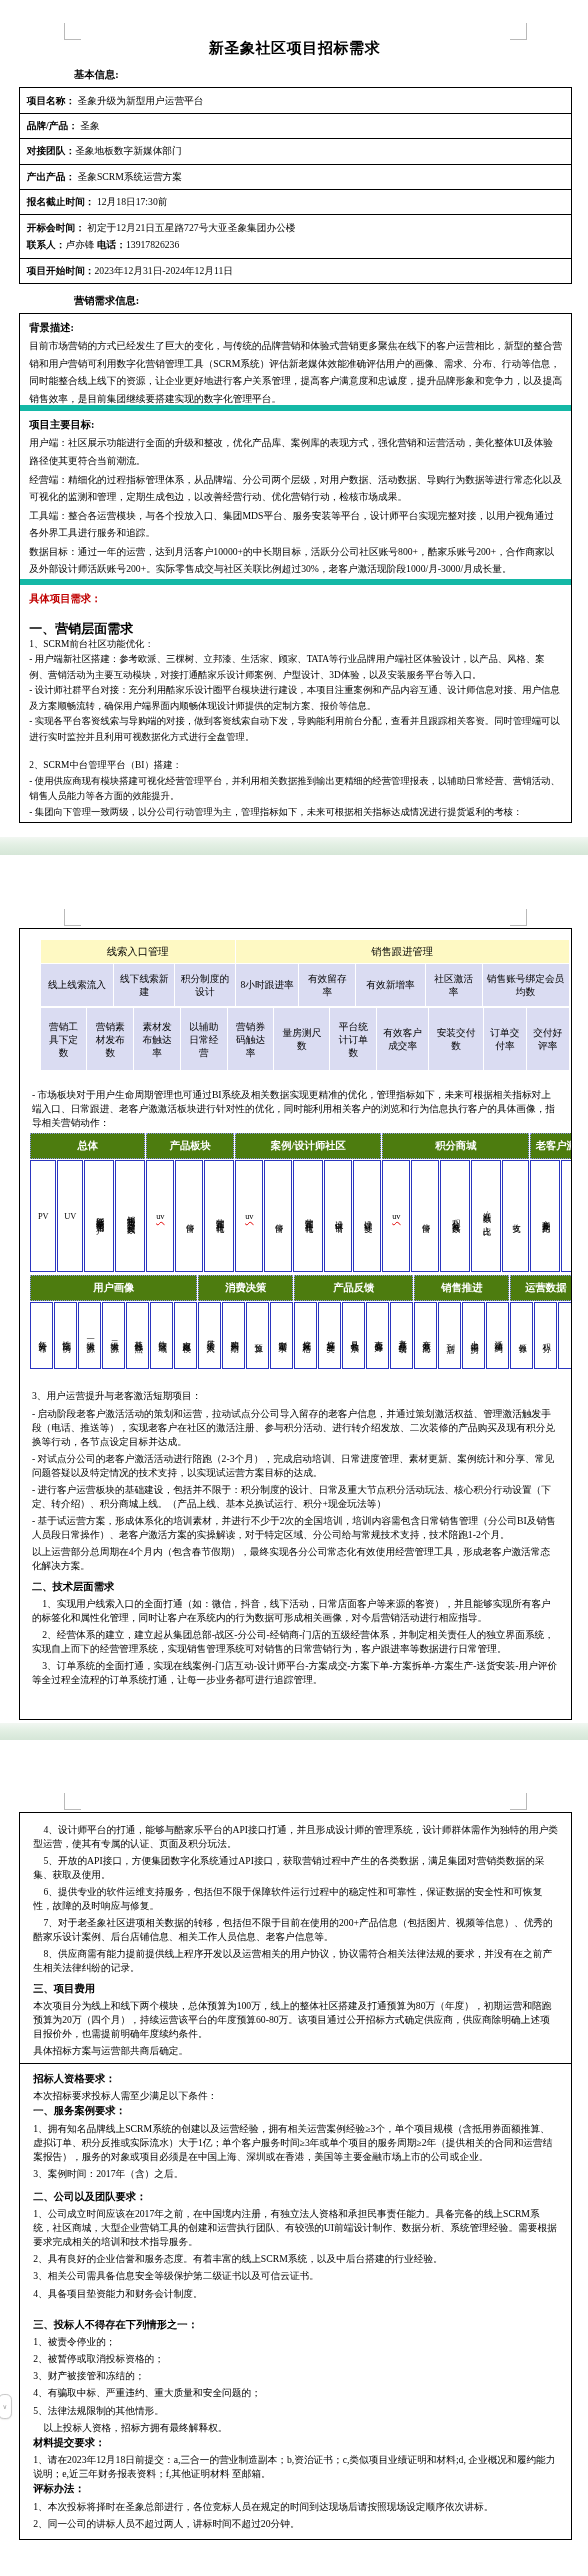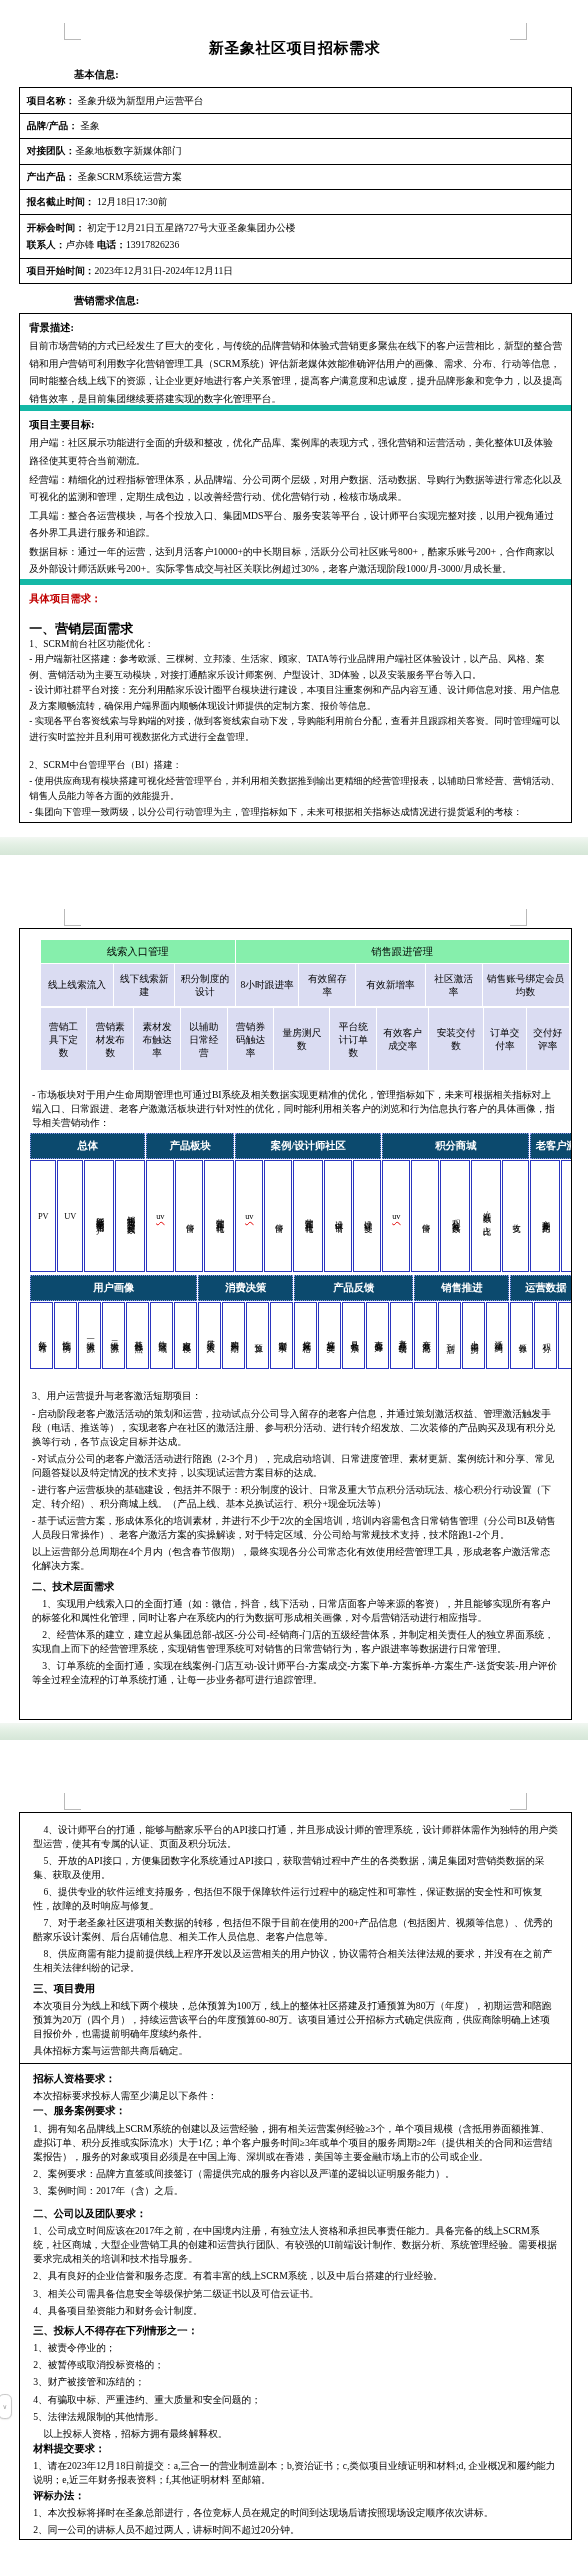--- a/index.html
+++ b/index.html
@@ -46,28 +46,28 @@
   .p3cell{padding:6.4px 9px 5.2px 9px;border-bottom:1px solid #000;}
   .p3cell:last-child{border-bottom:none;}
 
   .ptext{font-size:9.7px;line-height:14px;margin:3.2px 3.9px 0 3.9px;}
   .ptext.ti{text-indent:10.3px;}
   .bold-h{font-weight:bold;font-size:10.3px;margin:6.4px 3.9px 0 3.9px;}
 
   
   table.ta{border-collapse:separate;border-spacing:1.9px;table-layout:fixed;margin-left:11.6px;background:#fff;}
   table.ta td{text-align:center;vertical-align:middle;}
-  .ta-h td{background:#86efac;font-size:10.3px;height:20.6px;}
+  .ta-h td{background:#fef9c3;font-size:10.3px;height:20.6px;}
   .ta-c td{background:#dadcf2;font-size:9.7px;line-height:13px;padding:2.6px 3.9px;}
   #tableA1 .ta-c td{height:37px;}
   #tableA2 .ta-c td{height:57px;}
 
   
   table.tb{border-collapse:separate;border-spacing:1.3px;table-layout:fixed;margin-left:1.3px;margin-top:1.3px;background:#fff;}
-  .tb-h td{background:#0c4a6e;color:#fff;font-weight:bold;text-align:center;font-size:10.3px;height:22px;border:0.6px dotted #8d96ee;}
+  .tb-h td{background:#4d7c0f;color:#fff;font-weight:bold;text-align:center;font-size:10.3px;height:22px;border:0.6px dotted #8d96ee;}
   .tb-b td{background:#fff;border:0.6px solid #2a35c0;text-align:center;vertical-align:middle;padding:1.3px 0;}
   #tableB1 .tb-b td{height:108px;}
   #tableB2 .tb-b td{height:62px;}
   .vt{display:inline-block;writing-mode:vertical-rl;text-orientation:upright;font-size:8.4px;letter-spacing:1.3px;line-height:1.15;}
   .hz{font-size:8.4px;}
   .uvw{font-size:8.4px;text-decoration:underline wavy #e00000;text-underline-offset:1.9px;}
 
   
   #side-toggle{position:absolute;top:2394px;left:-1.9px;width:11.6px;height:23px;background:#fff;border:0.6px solid #c9c9c9;border-radius:5.8px;box-shadow:0 0.6px 1.3px rgba(0,0,0,.12);display:flex;align-items:center;justify-content:center;color:#9a9a9a;font-size:6.4px;cursor:pointer;font-family:"Liberation Sans",sans-serif;}
 </style>
@@ -333,28 +333,27 @@
       <p class="ptext ti">8、供应商需有能力提前提供线上程序开发以及运营相关的用户协议，协议需符合相关法律法规的要求，并没有在之前产生相关法律纠纷的记录。</p>
       <div class="bold-h">三、项目费用</div>
       <p class="ptext">本次项目分为线上和线下两个模块，总体预算为100万，线上的整体社区搭建及打通预算为80万（年度），初期运营和陪跑预算为20万（四个月），持续运营该平台的年度预算60-80万。该项目通过公开招标方式确定供应商，供应商除明确上述项目报价外，也需提前明确年度续约条件。</p>
       <p class="ptext">具体招标方案与运营部共商后确定。</p>
     </div>
     <div class="p3cell">
       <div class="bold-h" style="margin-top:1.3px;">招标人资格要求：</div>
       <p class="ptext">本次招标要求投标人需至少满足以下条件：</p>
       <div class="bold-h" style="margin-top:1.3px;">一、服务案例要求：</div>
       <p class="ptext">1、拥有知名品牌线上SCRM系统的创建以及运营经验，拥有相关运营案例经验≥3个，单个项目规模（含抵用券面额推算、虚拟订单、积分反推或实际流水）大于1亿；单个客户服务时间≥3年或单个项目的服务周期≥2年（提供相关的合同和运营结案报告），服务的对象或项目必须是在中国上海、深圳或在香港，美国等主要金融市场上市的公司或企业。</p>
-      <p class="ptext">2、案例要求：品牌方直签或间接签订（需提供完成的服务内容以及严谨的逻辑以证明服务能力）。</p>
       <p class="ptext">3、案例时间：2017年（含）之后。</p>
       <div class="bold-h" style="margin-top:9px;">二、公司以及团队要求：</div>
       <p class="ptext">1、公司成立时间应该在2017年之前，在中国境内注册，有独立法人资格和承担民事责任能力。具备完备的线上SCRM系统，社区商城，大型企业营销工具的创建和运营执行团队、有较强的UI前端设计制作、数据分析、系统管理经验。需要根据要求完成相关的培训和技术指导服务。</p>
       <p class="ptext">2、具有良好的企业信誉和服务态度。有着丰富的线上SCRM系统，以及中后台搭建的行业经验。</p>
       <p class="ptext">3、相关公司需具备信息安全等级保护第二级证书以及可信云证书。</p>
       <p class="ptext">4、具备项目垫资能力和财务会计制度。</p>
-      <div class="bold-h" style="margin-top:6px;">三、投标人不得存在下列情形之一：</div>
+      <div class="bold-h" style="margin-top:17px;">三、投标人不得存在下列情形之一：</div>
       <p class="ptext">1、被责令停业的；</p>
       <p class="ptext">2、被暂停或取消投标资格的；</p>
       <p class="ptext">3、财产被接管和冻结的；</p>
       <p class="ptext">4、有骗取中标、严重违约、重大质量和安全问题的；</p>
       <p class="ptext">5、法律法规限制的其他情形。</p>
       <p class="ptext ti">以上投标人资格，招标方拥有最终解释权。</p>
       <div class="bold-h" style="margin-top:1.3px;">材料提交要求：</div>
       <p class="ptext">1、请在2023年12月18日前提交：a,三合一的营业制造副本；b,资治证书；c,类似项目业绩证明和材料;d, 企业概况和履约能力说明；e,近三年财务报表资料；f,其他证明材料 至邮箱。</p>
       <div class="bold-h" style="margin-top:1.3px;">评标办法：</div>
       <p class="ptext">1、本次投标将择时在圣象总部进行，各位竞标人员在规定的时间到达现场后请按照现场设定顺序依次讲标。</p>

